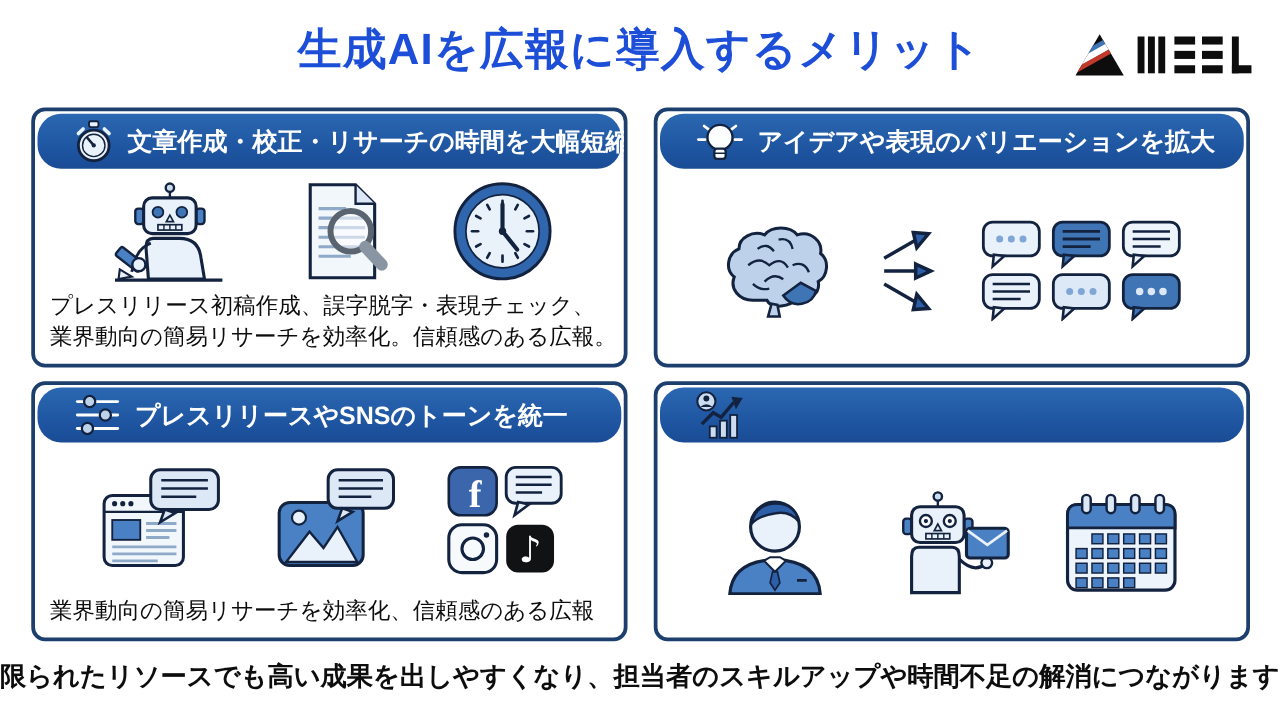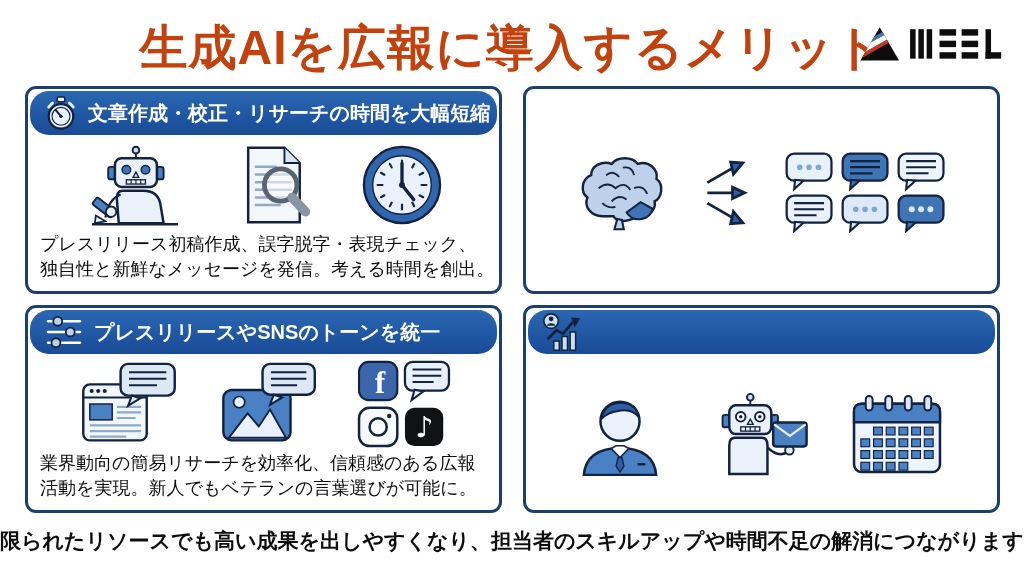--- a/index.html
+++ b/index.html
@@ -3,36 +3,36 @@
 <meta charset="utf-8">
 <style>
   html,body{margin:0;padding:0;}
   body{
     width:1024px;height:576px;position:relative;overflow:hidden;
     background:#ffffff;
     font-family:"Liberation Sans","DejaVu Sans",sans-serif;
   }
   .page-title{
     position:absolute;top:16px;left:0;right:0;text-align:center;
-    font-size:48px;font-weight:bold;color:#c2410c;letter-spacing:1px;
+    font-size:35px;font-weight:bold;color:#1d4ed8;letter-spacing:1px;
   }
   .logo{position:absolute;top:20px;right:16px;width:148px;height:46px;}
   .cards{
     position:absolute;top:86px;left:25px;
     display:grid;grid-template-columns:477px 477px;grid-template-rows:208px 208px;
     column-gap:21px;row-gap:11px;
   }
   .card{
     box-sizing:border-box;border:3px solid #1d3f6e;border-radius:11px;
     background:#fff;display:flex;flex-direction:column;overflow:hidden;
   }
   .card-header{
     margin:2px;height:44px;border-radius:19px;flex:0 0 auto;
     background:linear-gradient(180deg,#2b67b2 0%,#1d539f 70%,#1a4c94 100%);
-    display:flex;align-items:center;gap:10px;padding:0 14px;
+    display:flex;align-items:center;gap:10px;padding:0 28px;
     color:#ffffff;font-size:20px;font-weight:bold;white-space:nowrap;
   }
   .hdr-icon{flex:0 0 auto;display:flex;align-items:center;}
   .icons-row{
     flex:1;display:flex;align-items:center;justify-content:space-evenly;
     padding:2px 14px 0;
   }
   .card-body{
     padding:2px 12px 10px;font-size:18px;font-weight:normal;color:#0d0d0d;
     line-height:1.35;white-space:nowrap;
@@ -145,25 +145,41 @@
           <line x1="20.4" y1="29.5" x2="24" y2="31.5"></line>
             <line x1="29.5" y1="20.4" x2="31.5" y2="24"></line>
         </g>
         <line x1="42" y1="42" x2="42" y2="20" stroke="#13233f" stroke-width="3.4" stroke-linecap="round"></line>
         <line x1="42" y1="42" x2="54" y2="57" stroke="#13233f" stroke-width="3.4" stroke-linecap="round"></line>
         <circle cx="42" cy="42" r="3" fill="#13233f"></circle>
       </svg>
     </div>
     <div class="card-body">
       <div>プレスリリース初稿作成、誤字脱字・表現チェック、</div>
-      <div>独自性と新鮮なメッセージを発信。考える時間を創出。</div>
+      <div>業界動向の簡易リサーチを効率化。信頼感のある広報。</div>
     </div>
   </div>
 
   <div class="card">
+    <div class="card-header">
+      <span class="hdr-icon">
+        <svg width="40" height="37" viewBox="0 0 44 40">
+          <g stroke="#ffffff" stroke-width="2.4" stroke-linecap="round">
+            <line x1="3" y1="18" x2="9" y2="18"></line>
+              <line x1="35" y1="18" x2="41" y2="18"></line>
+            <line x1="8" y1="6" x2="12.5" y2="9.5"></line>
+              <line x1="36" y1="6" x2="31.5" y2="9.5"></line>
+          </g>
+          <circle cx="22" cy="16" r="11" fill="#fdfefe" stroke="#13233f" stroke-width="2"></circle>
+          <rect x="17" y="26" width="10" height="9" rx="2.5" fill="#fdfefe" stroke="#13233f" stroke-width="2"></rect>
+          <line x1="17" y1="30" x2="27" y2="30" stroke="#13233f" stroke-width="1.3"></line>
+        </svg>
+      </span>
+      <span>アイデアや表現のバリエーションを拡大</span>
+    </div>
     <div class="icons-row">
       <svg width="104" height="84" viewBox="0 0 100 90">
         <path d="M30,72 C18,72 10,62 14,52 C6,46 8,32 18,28 C18,18 30,12 40,16 C46,8 62,8 68,16 C80,12 90,22 88,32 C96,38 94,52 86,56 C88,66 78,74 68,70 C62,78 46,80 42,72 Z" fill="#bdd2ea" stroke="#13233f" stroke-width="2.6"></path>
         <path d="M34,28 q8,-6 14,2 M52,20 q10,-2 12,8 M26,42 q10,-8 18,0 q10,-8 16,2 M40,56 q8,-8 16,-2 M64,42 q10,-4 14,6 M30,58 q6,6 14,4" fill="none" stroke="#13233f" stroke-width="2"></path>
         <path d="M56,68 q6,9 16,7 q10,-2 12,-11 l-13,-7 z" fill="#3f74b5" stroke="#13233f" stroke-width="2.2"></path>
         <path d="M46,75 l-3,11 h10 l-2,-10 z" fill="#bdd2ea" stroke="#13233f" stroke-width="2.2"></path>
       </svg>
       <svg width="48" height="84" viewBox="0 0 48 90">
         <g stroke="#13233f" stroke-width="3" fill="#2c5fa8">
           <line x1="4" y1="36" x2="30" y2="21"></line>
@@ -301,21 +317,20 @@
           <circle cx="33.5" cy="58.5" r="2.3" fill="#13233f"></circle>
         </g>
         <g>
           <rect x="50" y="50" width="40" height="40" rx="10" fill="#101214"></rect>
           <text x="70" y="81" font-size="30" fill="#ffffff" text-anchor="middle" font-family="DejaVu Sans, sans-serif">♪</text>
         </g>
       </svg>
     </div>
     <div class="card-body">
       <div>業界動向の簡易リサーチを効率化、信頼感のある広報</div>
-      <div>活動を実現。新人でもベテランの言葉選びが可能に。</div>
     </div>
   </div>
 
   <div class="card">
     <div class="card-header">
       <span class="hdr-icon">
         <svg width="40" height="40" viewBox="0 0 44 44">
           <circle cx="10" cy="10" r="8" fill="#cdddf0" stroke="#13233f" stroke-width="1.8"></circle>
           <circle cx="10" cy="7.5" r="2.6" fill="#13233f"></circle>
           <path d="M4.5,15 q5.5,-5 11,0 z" fill="#13233f"></path>

